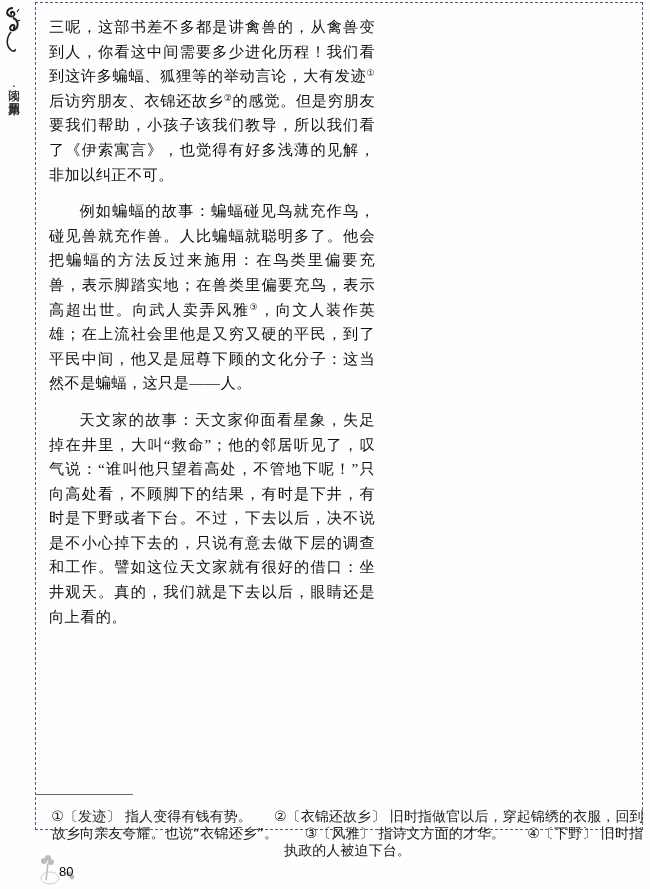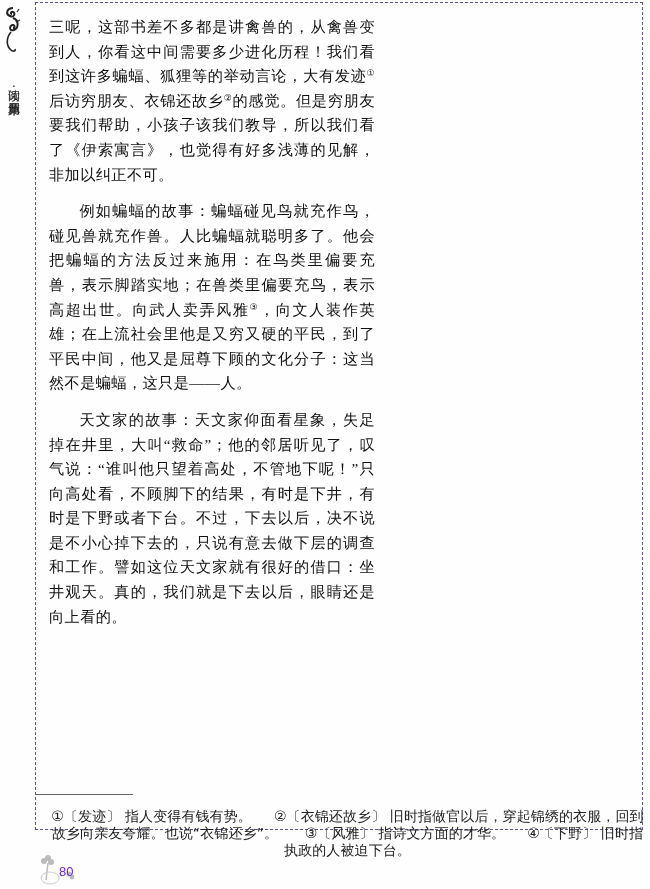--- a/index.html
+++ b/index.html
@@ -40,21 +40,21 @@
   }
   .notes {
     position: absolute; left: 50px; top: 808px; width: 595px;
     font-size: 14px; line-height: 17px; color: #222; letter-spacing: 0.1px; text-align: center;
   }
   .notes .gap { display: inline-block; width: 22px; }
   .page-num-wrap {
     position: absolute; left: 36px; top: 854px; width: 40px; height: 32px;
   }
   .page-num {
-    position: absolute; left: 23px; top: 10px; font-size: 13px; color: #6d28d9;
+    position: absolute; left: 23px; top: 10px; font-size: 13px; color: #000000;
     font-family: "Liberation Sans", sans-serif;
   }
 </style>
 </head>
 <body>
 
 <div class="frame"></div>
 
 <svg class="ornament" viewBox="0 0 20 50">
   <path d="M10 4 C4 4 2 10 7 12 C11 14 13 9 10 8 C8 7 7 10 9 10" fill="none" stroke="#222" stroke-width="2"></path>

